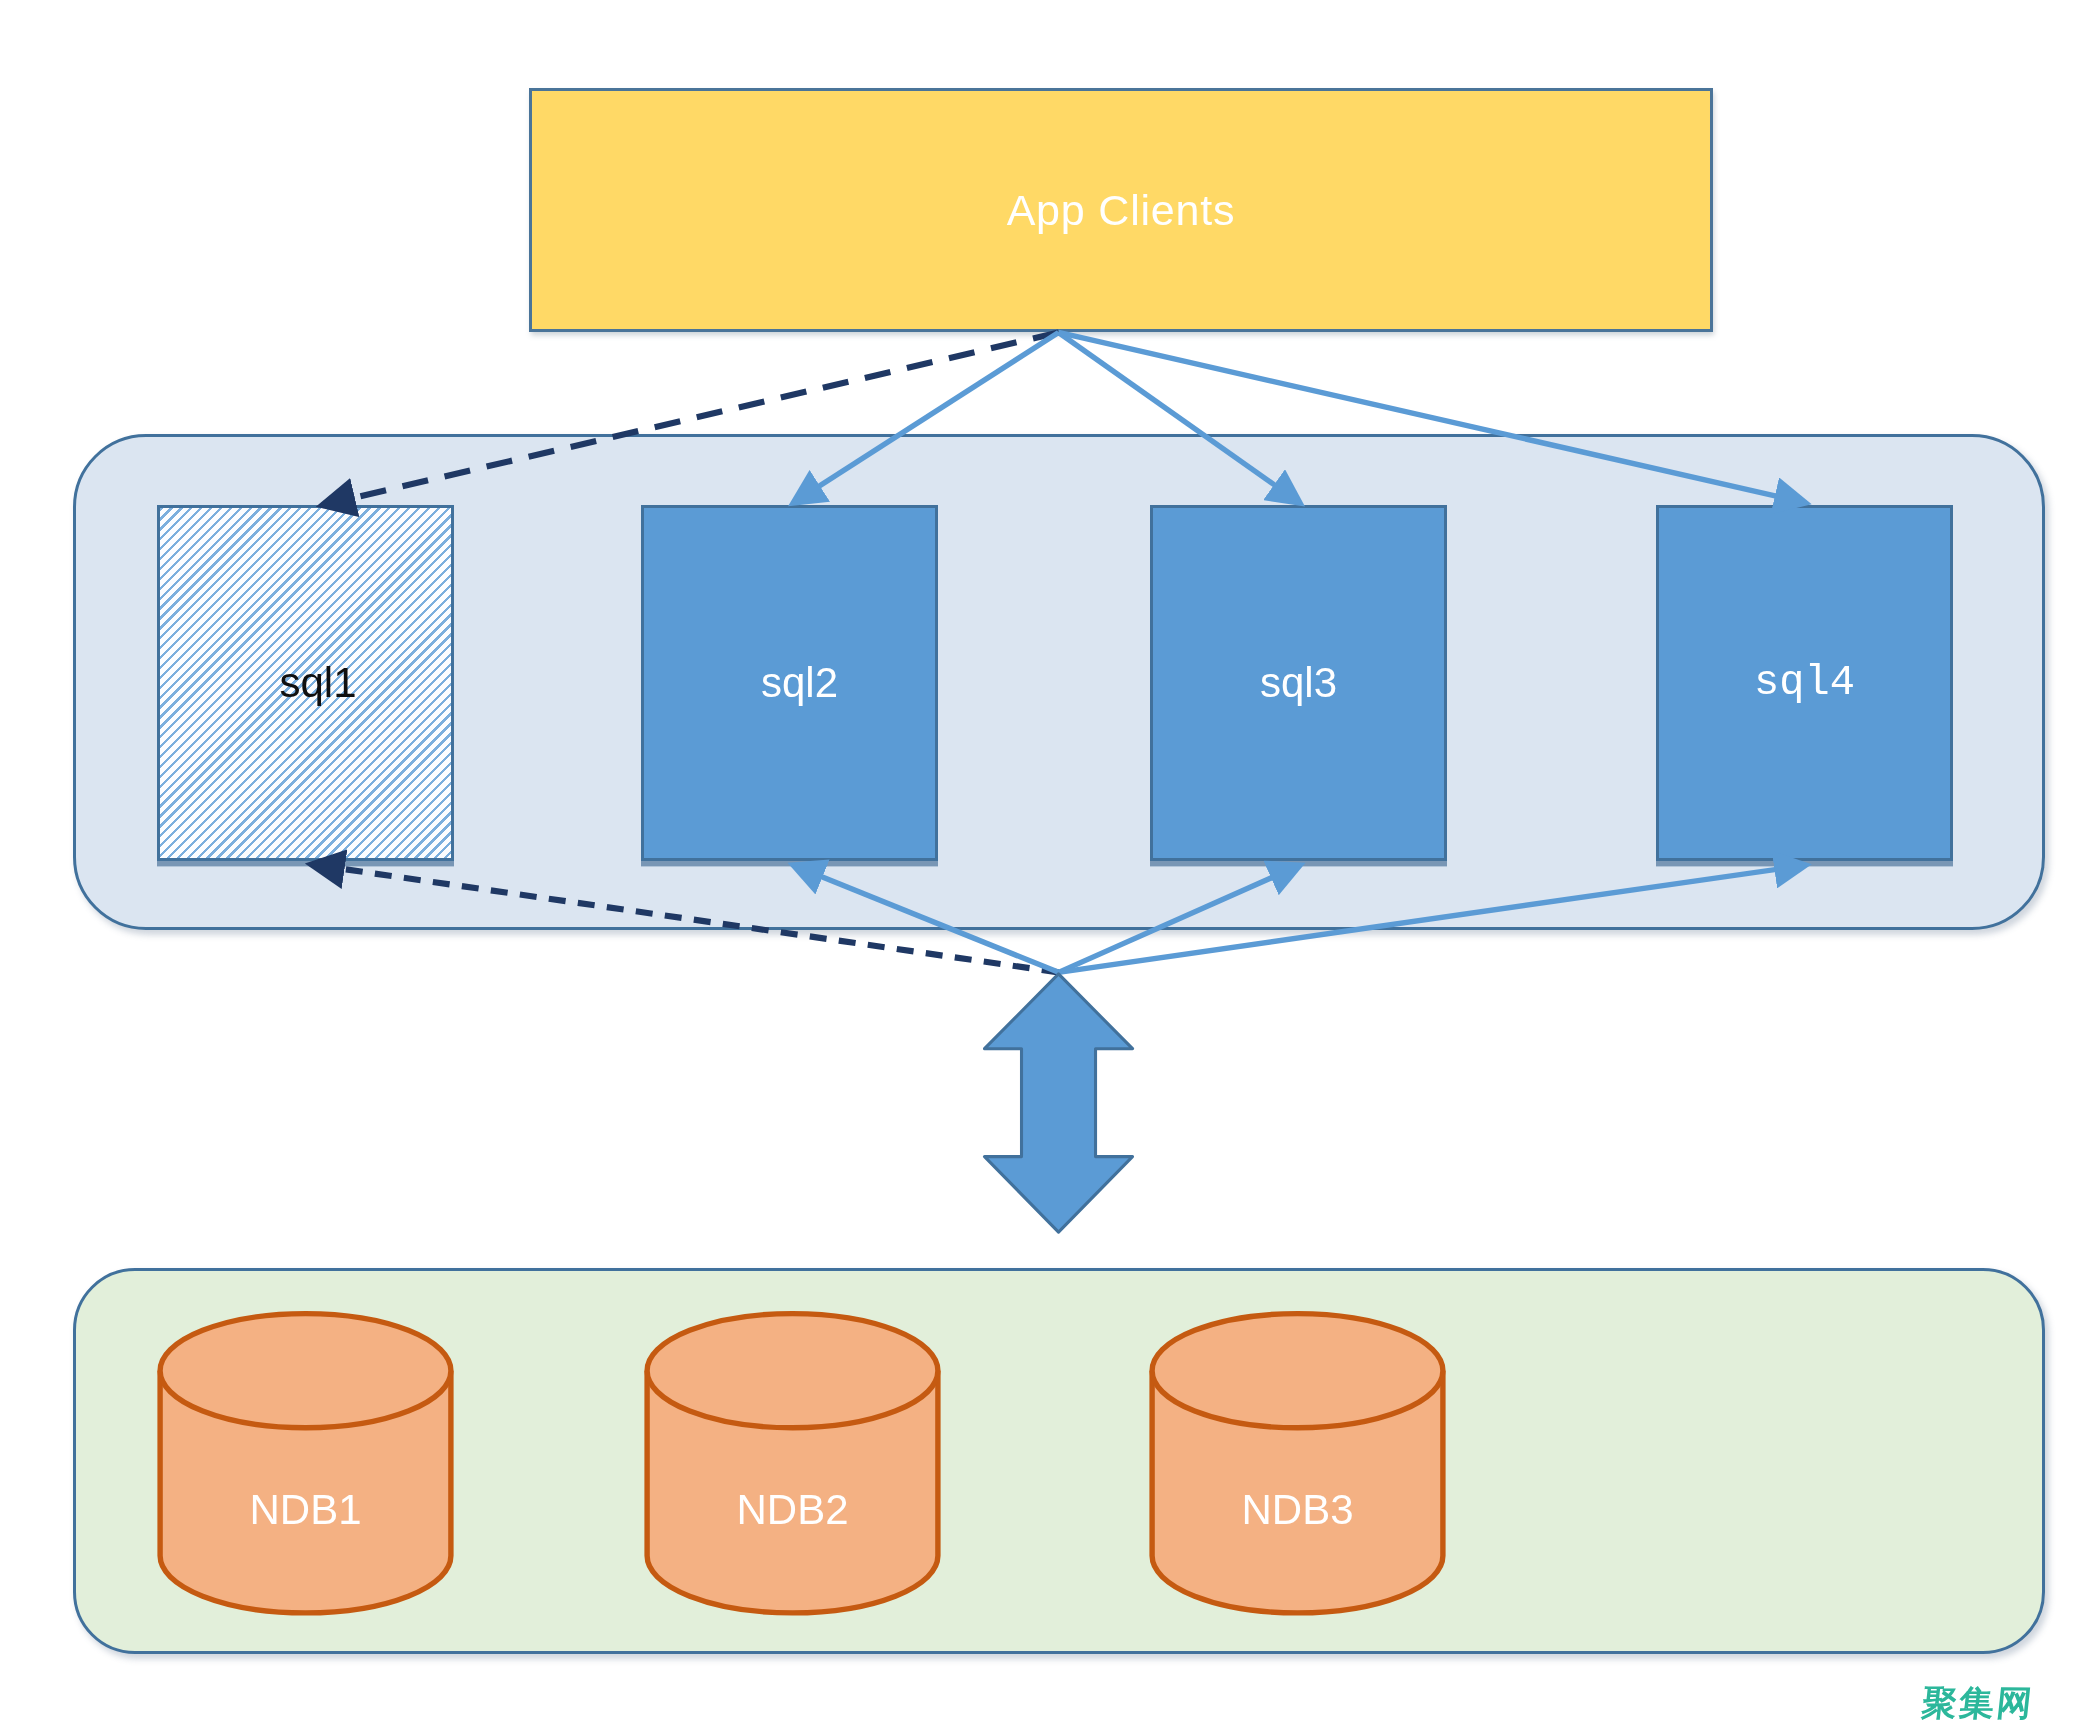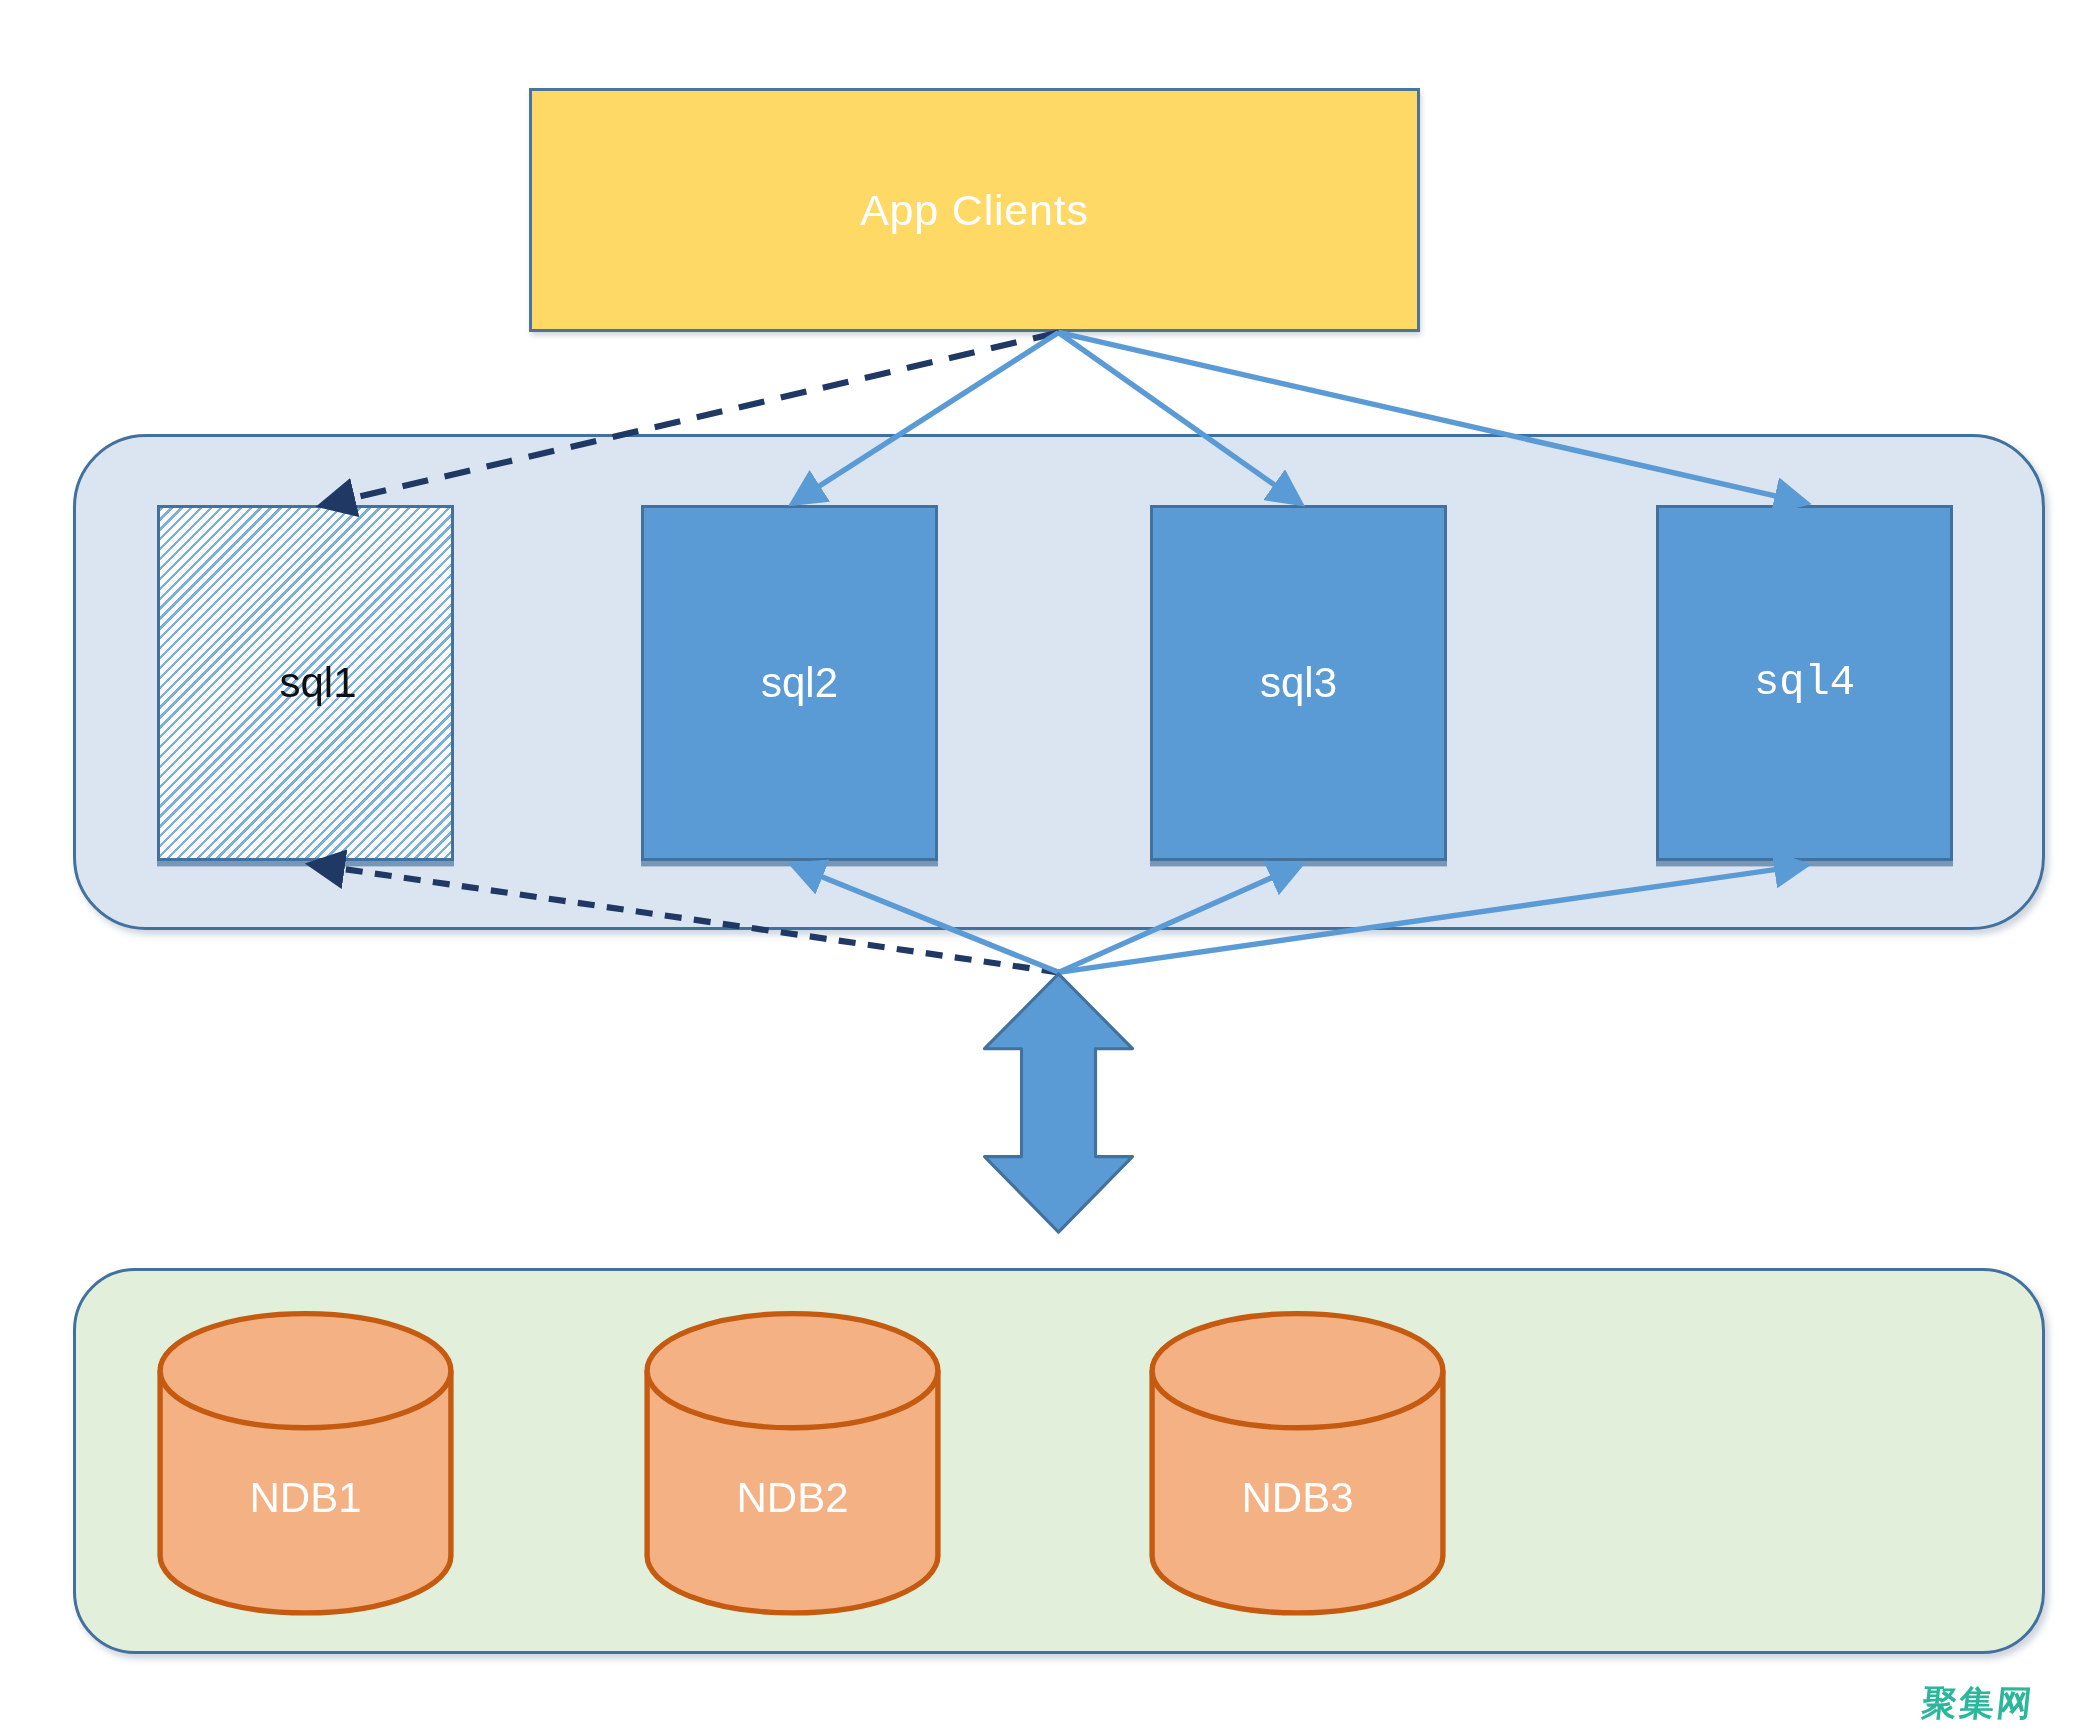--- a/index.html
+++ b/index.html
@@ -9,21 +9,21 @@
     --arrow_solid:#5B9BD5; --arrow_dashed:#1F3864;
     --cylinder_fill:#F4B183; --cylinder_border:#C55A11;
     --watermark_color:#2CB79B; --hatch_stripe:#5B9BD5;
   }
   html,body{margin:0;padding:0;background:#ffffff;}
   body{width:2097px;height:1735px;overflow:hidden;
        font-family:"Liberation Sans", sans-serif;}
   .stage{position:relative;width:2097px;height:1735px;background:#ffffff;}
 
   
-  .app-clients{position:absolute;left:529px;top:88px;width:891px;height:244px;
+  .app-clients{position:absolute;left:529px;top:88px;width:1184px;height:244px;
     background:var(--client_fill);border:3.9px solid var(--client_border);
     box-sizing:border-box;display:flex;align-items:center;justify-content:center;
     box-shadow:2.3px 3.9px 5.4px rgba(110,125,140,.35);}
   .app-clients span{color:#ffffff;font-size:43px;letter-spacing:0.8px;}
 
   
   .tier{position:absolute;left:73px;width:1972px;box-sizing:border-box;
     border:3.1px solid var(--tier_border);
     box-shadow:3.1px 4.6px 6.2px rgba(100,120,145,.3);}
   .tier-sql{top:434px;height:496px;border-radius:73px;background:var(--tier_sql_fill);}
@@ -41,21 +41,21 @@
       rgba(255,255,255,0) 2.3px, rgba(255,255,255,0) 7px);
     color:#101010;}
   #sql1{left:157px;padding-left:25px;} #sql2{left:641px;padding-left:20px;} #sql3{left:1150px;} #sql4{left:1656px;font-family:Liberation Mono, monospace;}
 
   
   .cyl{position:absolute;top:1309px;width:297px;height:307px;}
   #ndb1{left:157px;} #ndb2{left:644px;} #ndb3{left:1149px;} #ndb4{left:1650px;}
   .cyl svg{position:absolute;left:0;top:0;width:100%;height:100%;overflow:visible;}
   .cyl-body{fill:var(--cylinder_fill);stroke:var(--cylinder_border);stroke-width:7;}
   .cyl-top{fill:var(--cylinder_fill);stroke:var(--cylinder_border);stroke-width:7;}
-  .cyl-label{position:absolute;left:0;top:0;width:100%;height:100%;
+  .cyl-label{position:absolute;left:0;top:12px;width:100%;height:100%;
     display:flex;align-items:center;justify-content:center;padding-top:71px;
     box-sizing:border-box;color:#ffffff;font-size:42px;}
 
   
   svg.overlay{position:absolute;left:0;top:0;width:2097px;height:1735px;pointer-events:none;}
   .arrow-solid{stroke:var(--arrow_solid);stroke-width:7;fill:none;}
   .arrow-dashed{stroke:var(--arrow_dashed);stroke-width:8;fill:none;}
   .dash-long{stroke-dasharray:34 22;}
   .dash-short{stroke-dasharray:22 16;}
   .mk-solid{fill:var(--arrow_solid);}

